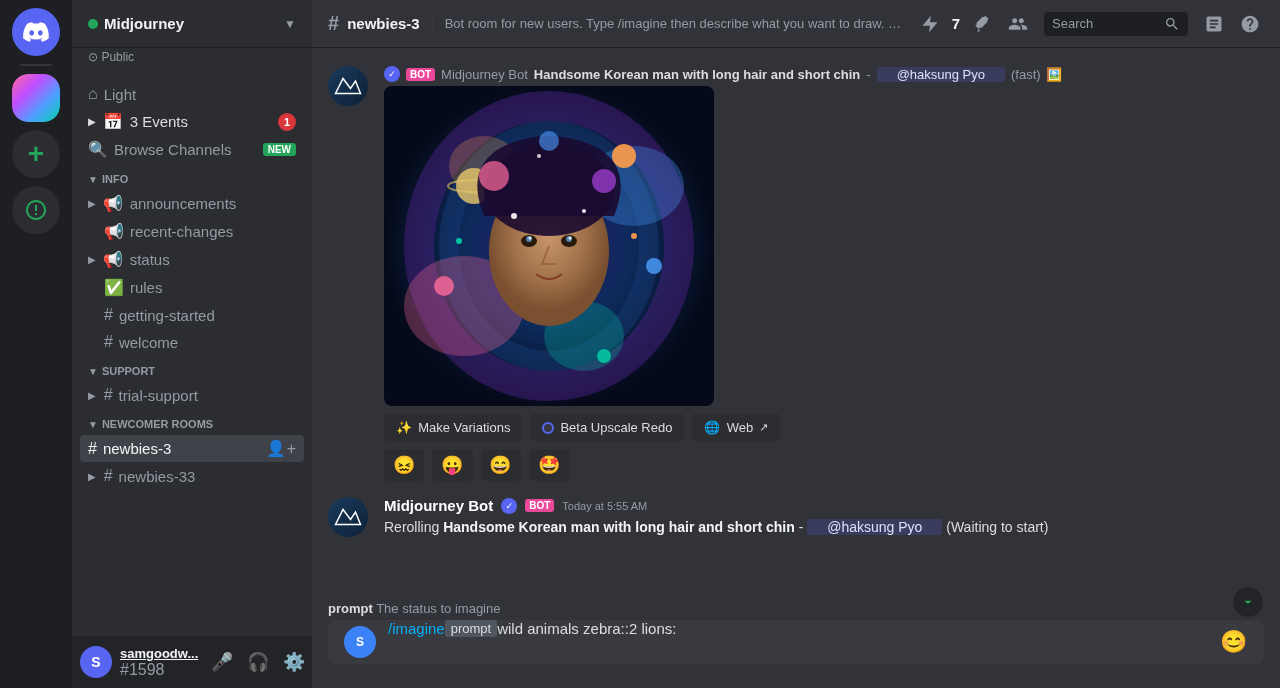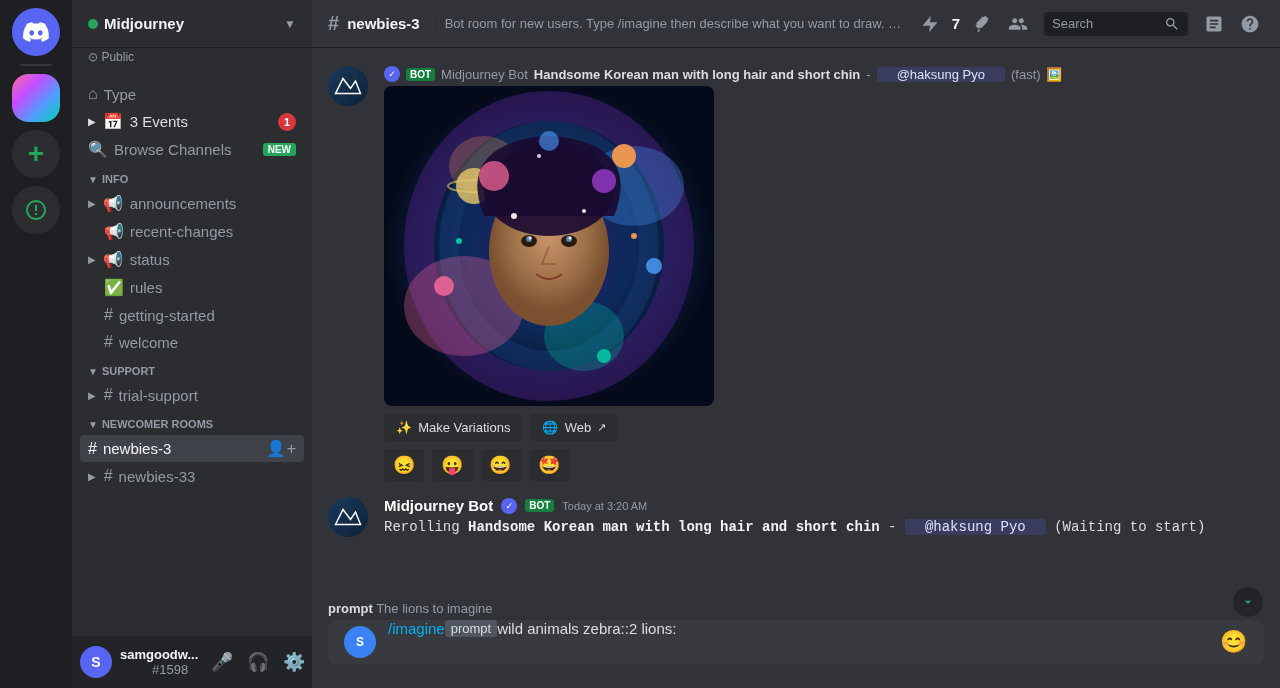--- a/index.html
+++ b/index.html
@@ -163,22 +163,22 @@
       background: #5865f2;
       display: flex;
       align-items: center;
       justify-content: center;
       font-size: 14px;
       font-weight: bold;
       color: white;
       flex-shrink: 0;
     }
     .user-info { flex: 1; }
-    .user-name { font-size: 13px; font-weight: 600; color: #f2f3f5; }
-    .user-discriminator { font-size: 13px; color: #949ba4; margin-left: 32px; }
+    .user-name { font-size: 13px; font-weight: 600; color: #f2f3f5; text-decoration: underline; }
+    .user-discriminator { font-size: 16px; color: #949ba4; }
     .user-controls { display: flex; gap: 4px; }
     .user-ctrl-btn {
       width: 32px;
       height: 32px;
       border-radius: 4px;
       background: transparent;
       border: none;
       color: #949ba4;
       cursor: pointer;
       display: flex;
@@ -296,36 +296,35 @@
       gap: 8px;
       margin-bottom: 4px;
     }
     .message-author {
       font-weight: 600;
       font-size: 15px;
       color: #f2f3f5;
     }
     .message-author.bot-color { color: #ffffff; }
     .bot-badge {
-      background: #15803d;
+      background: #ec4899;
       color: white;
       font-size: 10px;
       font-weight: 700;
       padding: 1px 4px;
       border-radius: 3px;
     }
     .message-timestamp {
       font-size: 11px;
       color: #949ba4;
     }
     .message-text {
       font-size: 14px;
       color: #dcddde;
       line-height: 1.4;
-      font-family: Liberation Mono, monospace;
     }
     .message-text strong { color: #f2f3f5; font-weight: 600; }
     .mention { color: #dee0fc; background: rgba(88,101,242,0.2); border-radius: 3px; padding: 0 20px; }
 
     
     .chat-image-container {
       margin-top: 4px;
     }
     .chat-image {
       width: 330px;
@@ -524,21 +523,21 @@
   </div>
   <div class="server-subtitle">
     <span>⊙ Public</span>
   </div>
 
   <div class="channel-list">
 
     <div class="channel-section">
       <div class="channel-item">
         <span class="channel-icon">⌂</span>
-        <span>Type</span>
+        <span>Light</span>
       </div>
       <div class="channel-item events">
         <span class="chevron">▶</span>
         <span class="channel-icon">📅</span>
         <span>3 Events</span>
         <span class="badge">1</span>
       </div>
       <div class="channel-item">
         <span class="channel-icon">🔍</span>
         <span>Browse Channels</span>
@@ -751,20 +750,24 @@
             </svg>
           </div>
         </div>
 
         <div class="action-buttons">
           <button class="action-btn">
             <span>✨</span>
             <span>Make Variations</span>
           </button>
           <button class="action-btn">
+            <span style="width:12px;height:12px;background:#36393f;border:2px solid #5865f2;border-radius:50%;display:inline-block;"></span>
+            <span>Beta Upscale Redo</span>
+          </button>
+          <button class="action-btn">
             <span>🌐</span>
             <span>Web</span>
             <span style="font-size:11px;">↗</span>
           </button>
         </div>
 
         <div class="reaction-buttons">
           <button class="reaction-btn">😖</button>
           <button class="reaction-btn">😛</button>
           <button class="reaction-btn">😄</button>
@@ -777,38 +780,38 @@
       <div class="bot-avatar-img">
         <svg width="30" height="30" viewBox="0 0 60 40" fill="white">
           <path d="M5 35 L20 5 L35 25 L45 10 L55 35 Z" fill="none" stroke="white" stroke-width="3"></path>
         </svg>
       </div>
       <div class="message-content">
         <div class="message-header">
           <span class="message-author bot-color">Midjourney Bot</span>
           <span class="verified-badge" style="background:#5865f2; border-radius:50%;">✓</span>
           <span class="bot-badge">BOT</span>
-          <span class="message-timestamp">Today at 3:20 AM</span>
+          <span class="message-timestamp">Today at 5:55 AM</span>
         </div>
         <div class="message-text">
           <span>Rerolling </span>
           <strong>Handsome Korean man with long hair and short chin</strong>
           <span> - </span>
           <span class="mention">@haksung Pyo</span>
           <span> (Waiting to start)</span>
         </div>
       </div>
     </div>
   </div>
 
   <div class="chat-input-area" style="position:relative;">
     <div class="prompt-hint">
       <span class="prompt-keyword">prompt</span>
       <span> </span>
-      <span>The lions to imagine</span>
+      <span>The status to imagine</span>
     </div>
     <div class="chat-input-wrapper">
       <div class="chat-input-avatar">S</div>
       <div class="chat-input-content">
         <span class="input-command">/imagine</span>
         <span class="input-label">prompt</span>
         <input type="text" class="input-text" value="wild animals zebra::2 lions:" style="">
       </div>
       <span class="chat-input-emoji">😊</span>
     </div>

